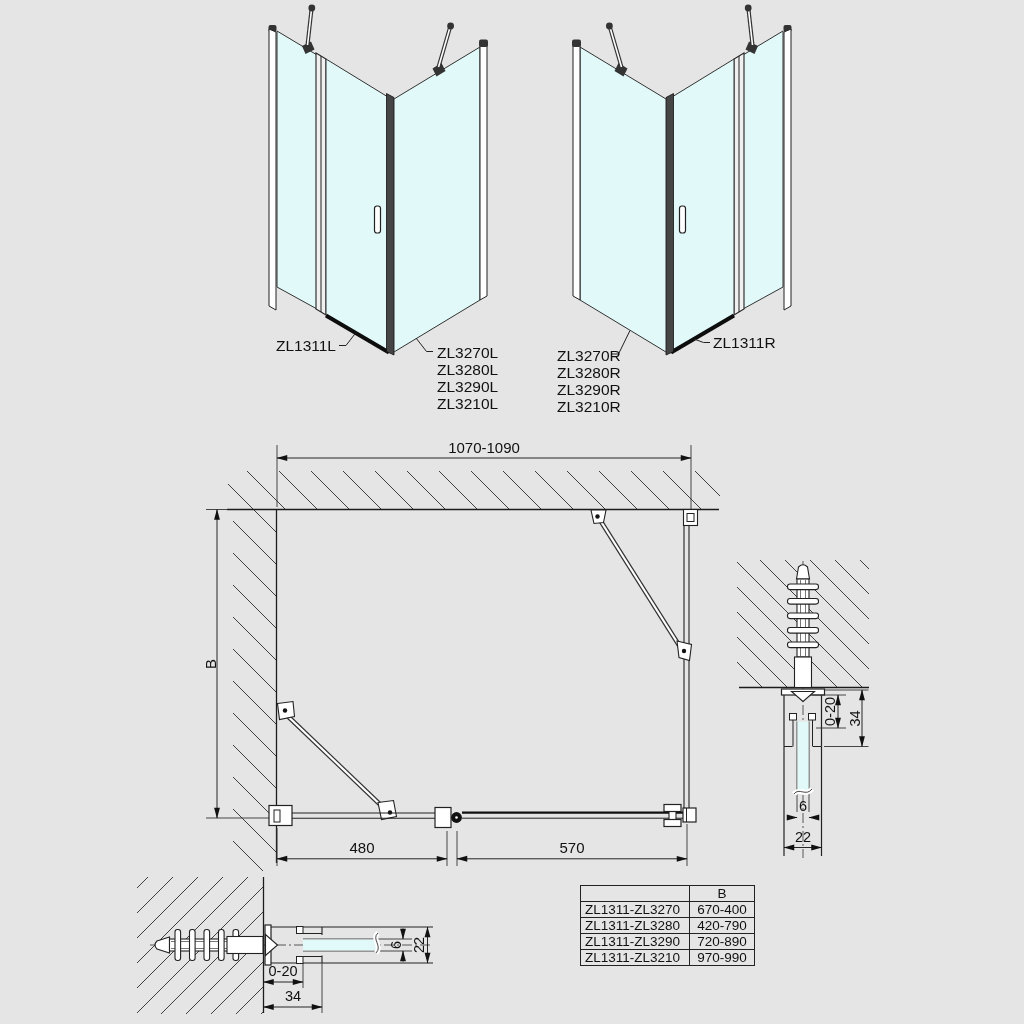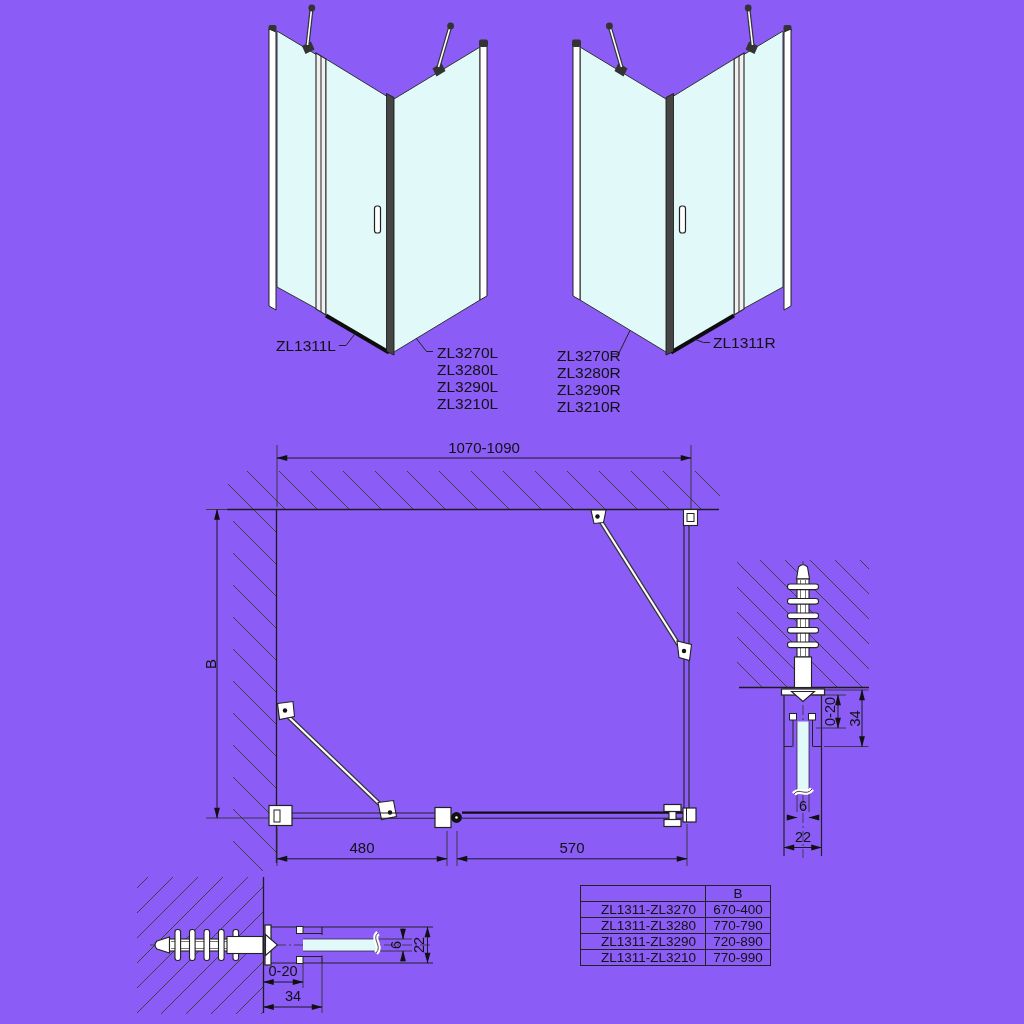--- a/index.html
+++ b/index.html
@@ -1,26 +1,26 @@
 <!DOCTYPE html>
 <html><head>
 <meta charset="utf-8">
 <style>
   html,body{margin:0;padding:0;background:#fff;}
-  .page{position:relative;width:1024px;height:1024px;background:#8b5cf6;overflow:hidden;
+  .page{position:relative;width:1024px;height:1024px;background:#e5e5e5;overflow:hidden;
         font-family:"Liberation Sans",sans-serif;}
   svg{position:absolute;left:0;top:0;}
   svg text{font-family:"Liberation Sans",sans-serif;fill:#111;}
   .lbl{font-size:15.5px;}
   .dim{font-size:15px;}
   .dimsm{font-size:14.5px;}
   .sizes-table{position:absolute;left:580px;top:885px;border-collapse:collapse;}
   .sizes-table td{border:1px solid #222;height:15px;font-size:13.5px;color:#111;
                   font-family:"Liberation Sans",sans-serif;padding:0;}
-  .sizes-table td.model{width:104px;padding-left:20px;text-align:left;}
+  .sizes-table td.model{width:104px;padding-left:4px;text-align:left;}
   .sizes-table td.bval{width:64px;text-align:center;}
 </style>
 </head>
 <body>
 
 <div class="page">
 
 <svg width="1024" height="1024" viewBox="0 0 1024 1024">
   <defs>
     <marker id="ar" viewBox="0 0 12 8" refX="11" refY="4" markerWidth="13" markerHeight="9" orient="auto-start-reverse">
@@ -225,26 +225,26 @@
     <tr>
       <td class="model"></td>
       <td class="bval">B</td>
     </tr>
     <tr>
       <td class="model">ZL1311-ZL3270</td>
       <td class="bval">670-400</td>
     </tr>
     <tr>
       <td class="model">ZL1311-ZL3280</td>
-      <td class="bval">770-790</td>
+      <td class="bval">420-790</td>
     </tr>
     <tr>
       <td class="model">ZL1311-ZL3290</td>
       <td class="bval">720-890</td>
     </tr>
     <tr>
       <td class="model">ZL1311-ZL3210</td>
-      <td class="bval">770-990</td>
+      <td class="bval">970-990</td>
     </tr>
   </tbody>
 </table>
 
 </div>
 
 </body></html>

